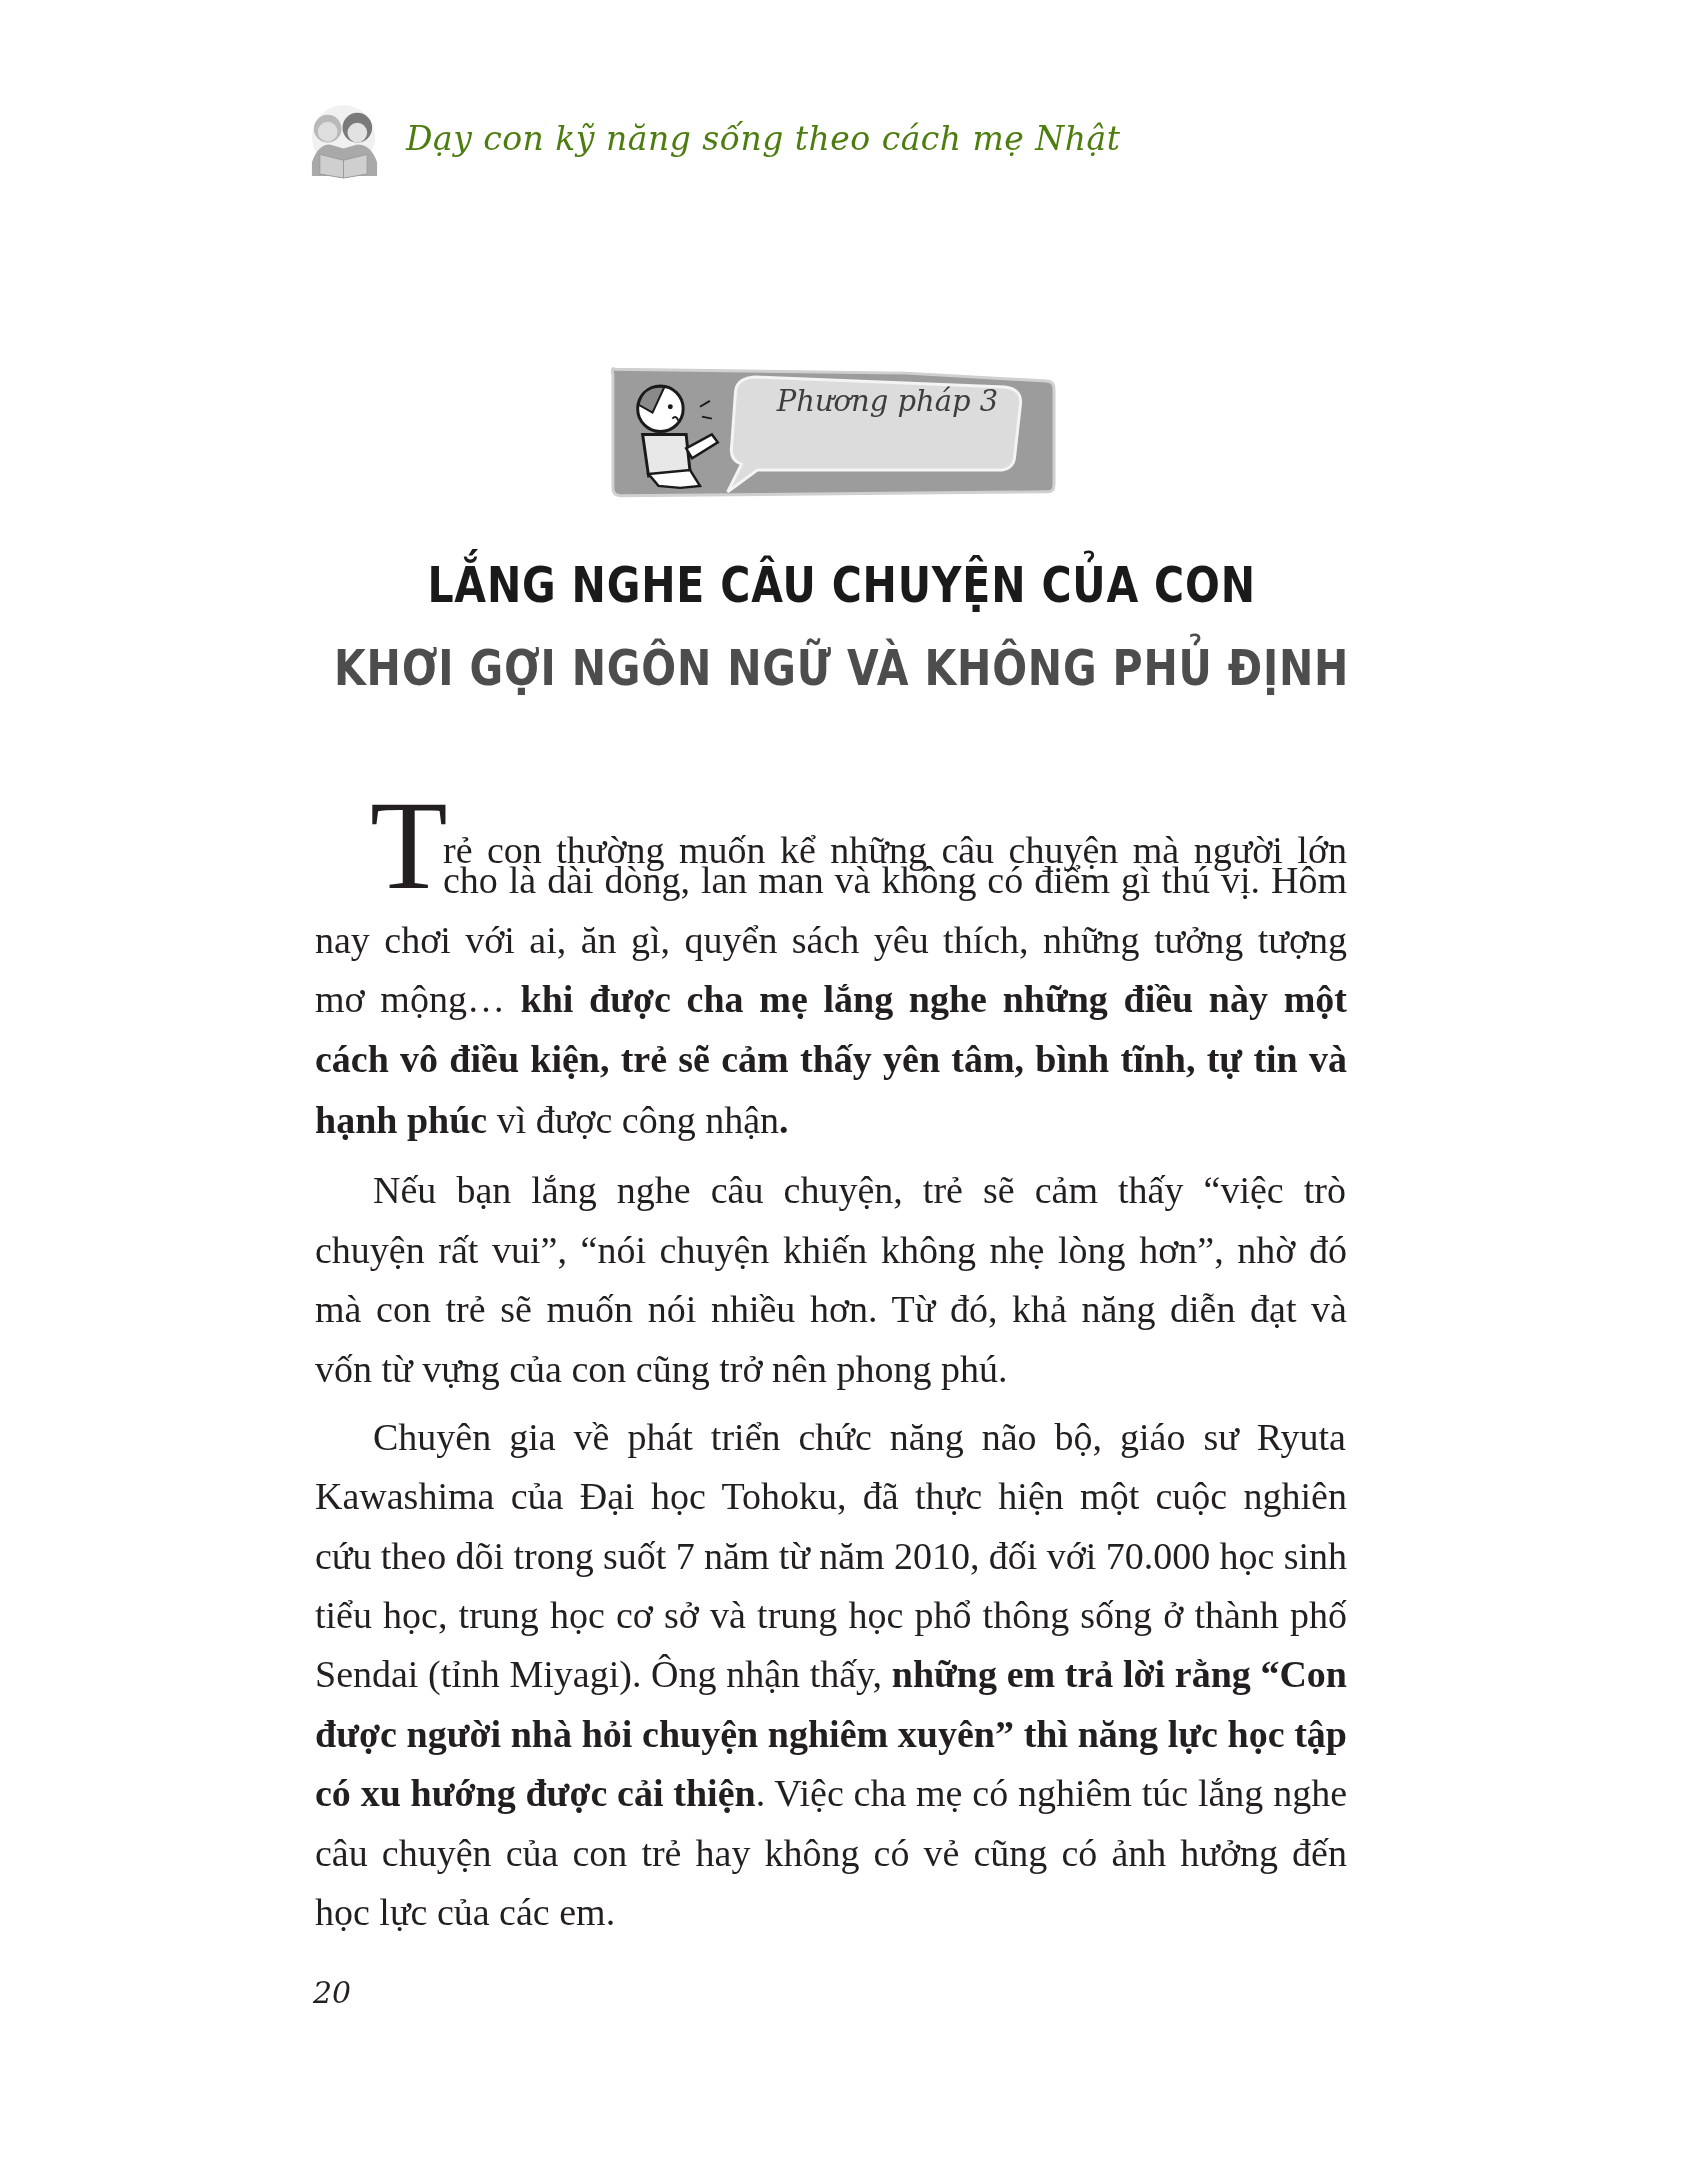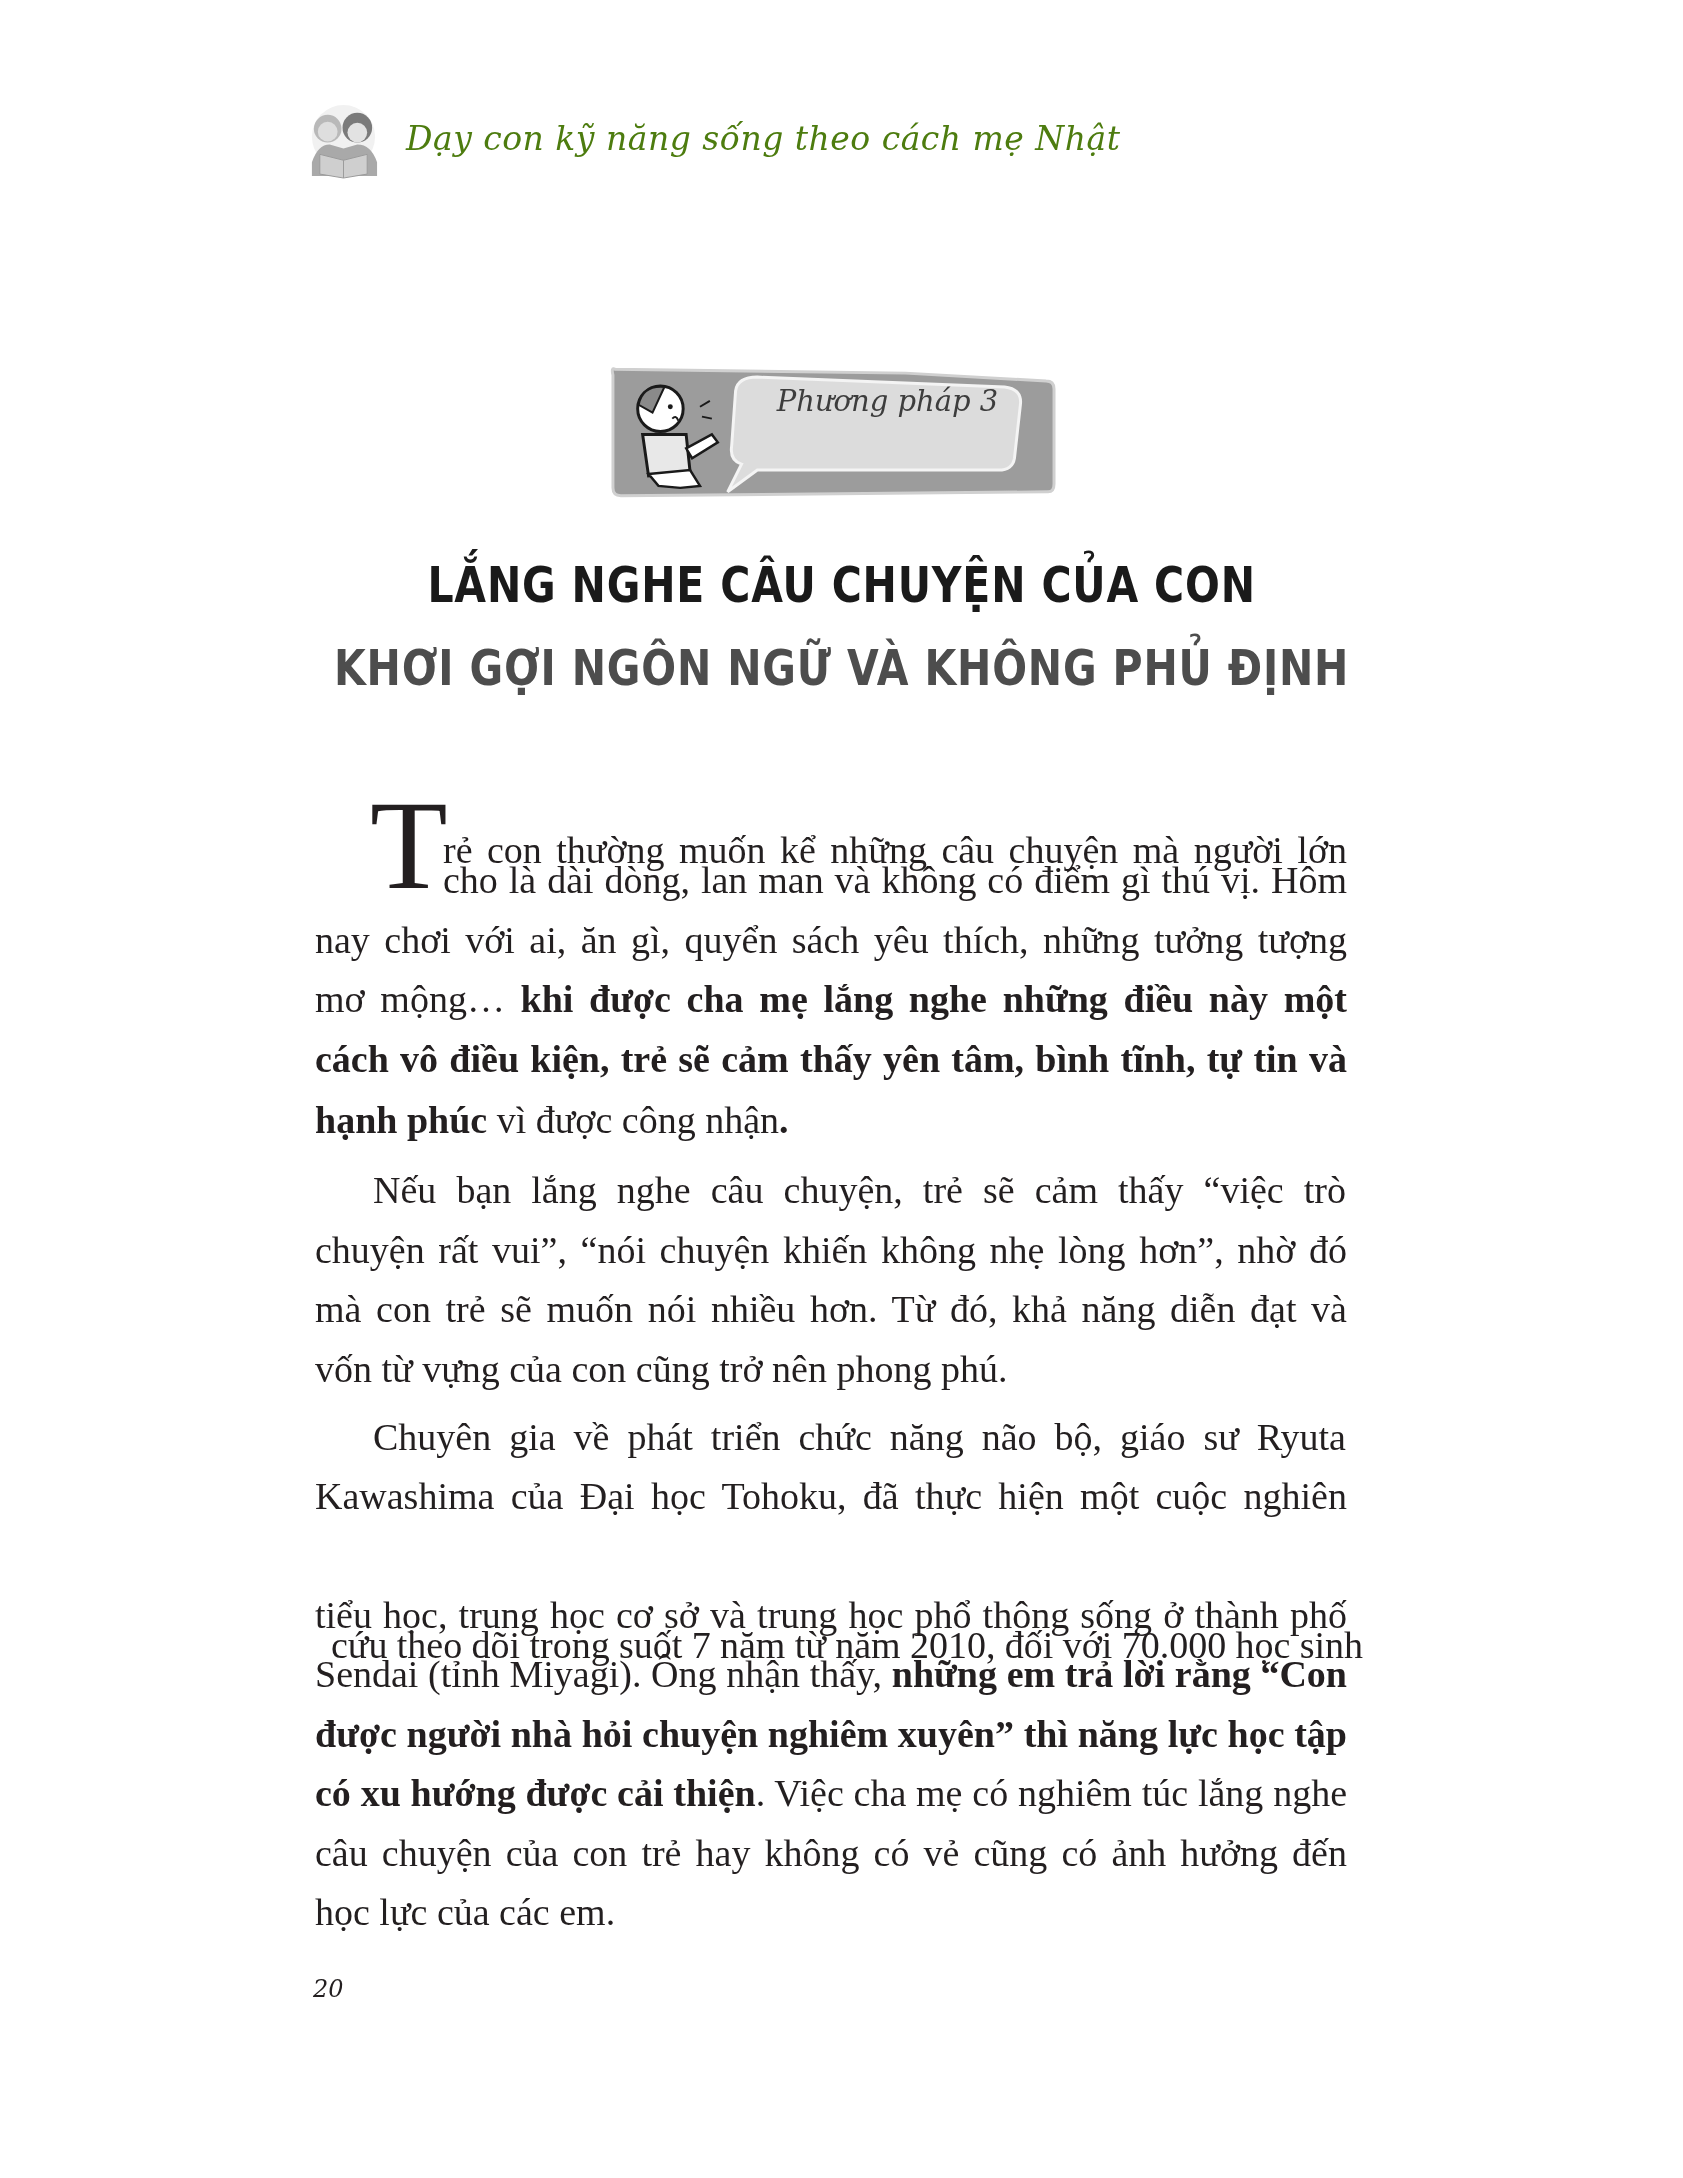--- a/index.html
+++ b/index.html
@@ -22,21 +22,21 @@
   
   .line { left: 315px; width: 1032px; height: 59px; font-size: 38px; line-height: 59px; white-space: nowrap; text-align: justify; text-align-last: justify; }
   .line.last { text-align: right; text-align-last: left; }
   .line.indent { left: 373px; width: 973px; }
   .line.after-cap { left: 443px; width: 904px; }
   .b { font-weight: bold; }
   .i { }
 
   .dropcap { left: 370px; top: 782px; font-size: 127px; line-height: 127px; color: #231f20; }
 
-  .page-num { left: 313px; top: 1975px; font-family: "DejaVu Serif", serif; font-style: italic; font-size: 24px; color: #231f20; }
+  .page-num { left: 313px; top: 1975px; font-family: "DejaVu Serif", serif; font-style: italic; font-size: 30px; color: #231f20; }
 </style>
 </head>
 <body>
 
 <div class="abs hdr-icon">
   <svg width="87" height="77" viewBox="0 0 88 78">
     <circle cx="44" cy="34" r="32" fill="#f1f1f1"></circle>
     <circle cx="28" cy="26" r="14" fill="#b9b9b9"></circle>
     <circle cx="28" cy="29" r="10" fill="#dedede"></circle>
     <circle cx="58" cy="25" r="15" fill="#7a7a7a"></circle>
@@ -79,21 +79,21 @@
 <div class="abs line b" style="top: 1030px; word-spacing: 0px;"><span>cách vô điều kiện, trẻ sẽ cảm thấy yên tâm, bình tĩnh, tự tin và</span></div>
 <div class="abs line last" style="top:1091px"><span class="b">hạnh phúc</span><span> vì được công nhận</span><span class="b">.</span></div>
 
 <div class="abs line indent" style="top: 1161px; word-spacing: 0px;"><span>Nếu bạn lắng nghe câu chuyện, trẻ sẽ cảm thấy “việc trò</span></div>
 <div class="abs line" style="top: 1221px; word-spacing: 0px;"><span>chuyện rất vui”, “nói chuyện khiến không nhẹ lòng hơn”, nhờ đó</span></div>
 <div class="abs line" style="top: 1280px; word-spacing: 0px;"><span>mà con trẻ sẽ muốn nói nhiều hơn. Từ đó, khả năng diễn đạt và</span></div>
 <div class="abs line last" style="top:1340px"><span>vốn từ vựng của con cũng trở nên phong phú.</span></div>
 
 <div class="abs line indent" style="top: 1408px; word-spacing: 0px;"><span>Chuyên gia về phát triển chức năng não bộ, giáo sư Ryuta</span></div>
 <div class="abs line" style="top: 1467px; word-spacing: 0px;"><span>Kawashima của Đại học Tohoku, đã thực hiện một cuộc </span><span class="i">nghiên</span></div>
-<div class="abs line" style="top: 1616px; word-spacing: -0.4px; margin-left: 16px;"><span class="i">cứu theo dõi</span><span> trong suốt 7 năm từ năm 2010, đối với 70.000 học sinh</span></div>
+<div class="abs line" style="top: 1527px; word-spacing: -0.4px;"><span class="i">cứu theo dõi</span><span> trong suốt 7 năm từ năm 2010, đối với 70.000 học sinh</span></div>
 <div class="abs line" style="top: 1586px; word-spacing: 0px;"><span>tiểu học, trung học cơ sở và trung học phổ thông sống ở thành phố</span></div>
 <div class="abs line" style="top: 1645px; word-spacing: -0.2px;"><span>Sendai (tỉnh Miyagi). Ông nhận thấy, </span><span class="b">những em trả lời rằng “Con</span></div>
 <div class="abs line b" style="top: 1705px; word-spacing: 0px;"><span>được người nhà hỏi chuyện nghiêm xuyên” thì năng lực học tập</span></div>
 <div class="abs line" style="top: 1764px; word-spacing: 0px;"><span class="b">có xu hướng được cải thiện</span><span>. Việc cha mẹ có nghiêm túc lắng nghe</span></div>
 <div class="abs line" style="top: 1824px; word-spacing: 0px;"><span>câu chuyện của con trẻ hay không có vẻ cũng có ảnh hưởng đến</span></div>
 <div class="abs line last" style="top:1883px"><span>học lực của các em.</span></div>
 
 <div class="abs page-num">20</div>
 
 

